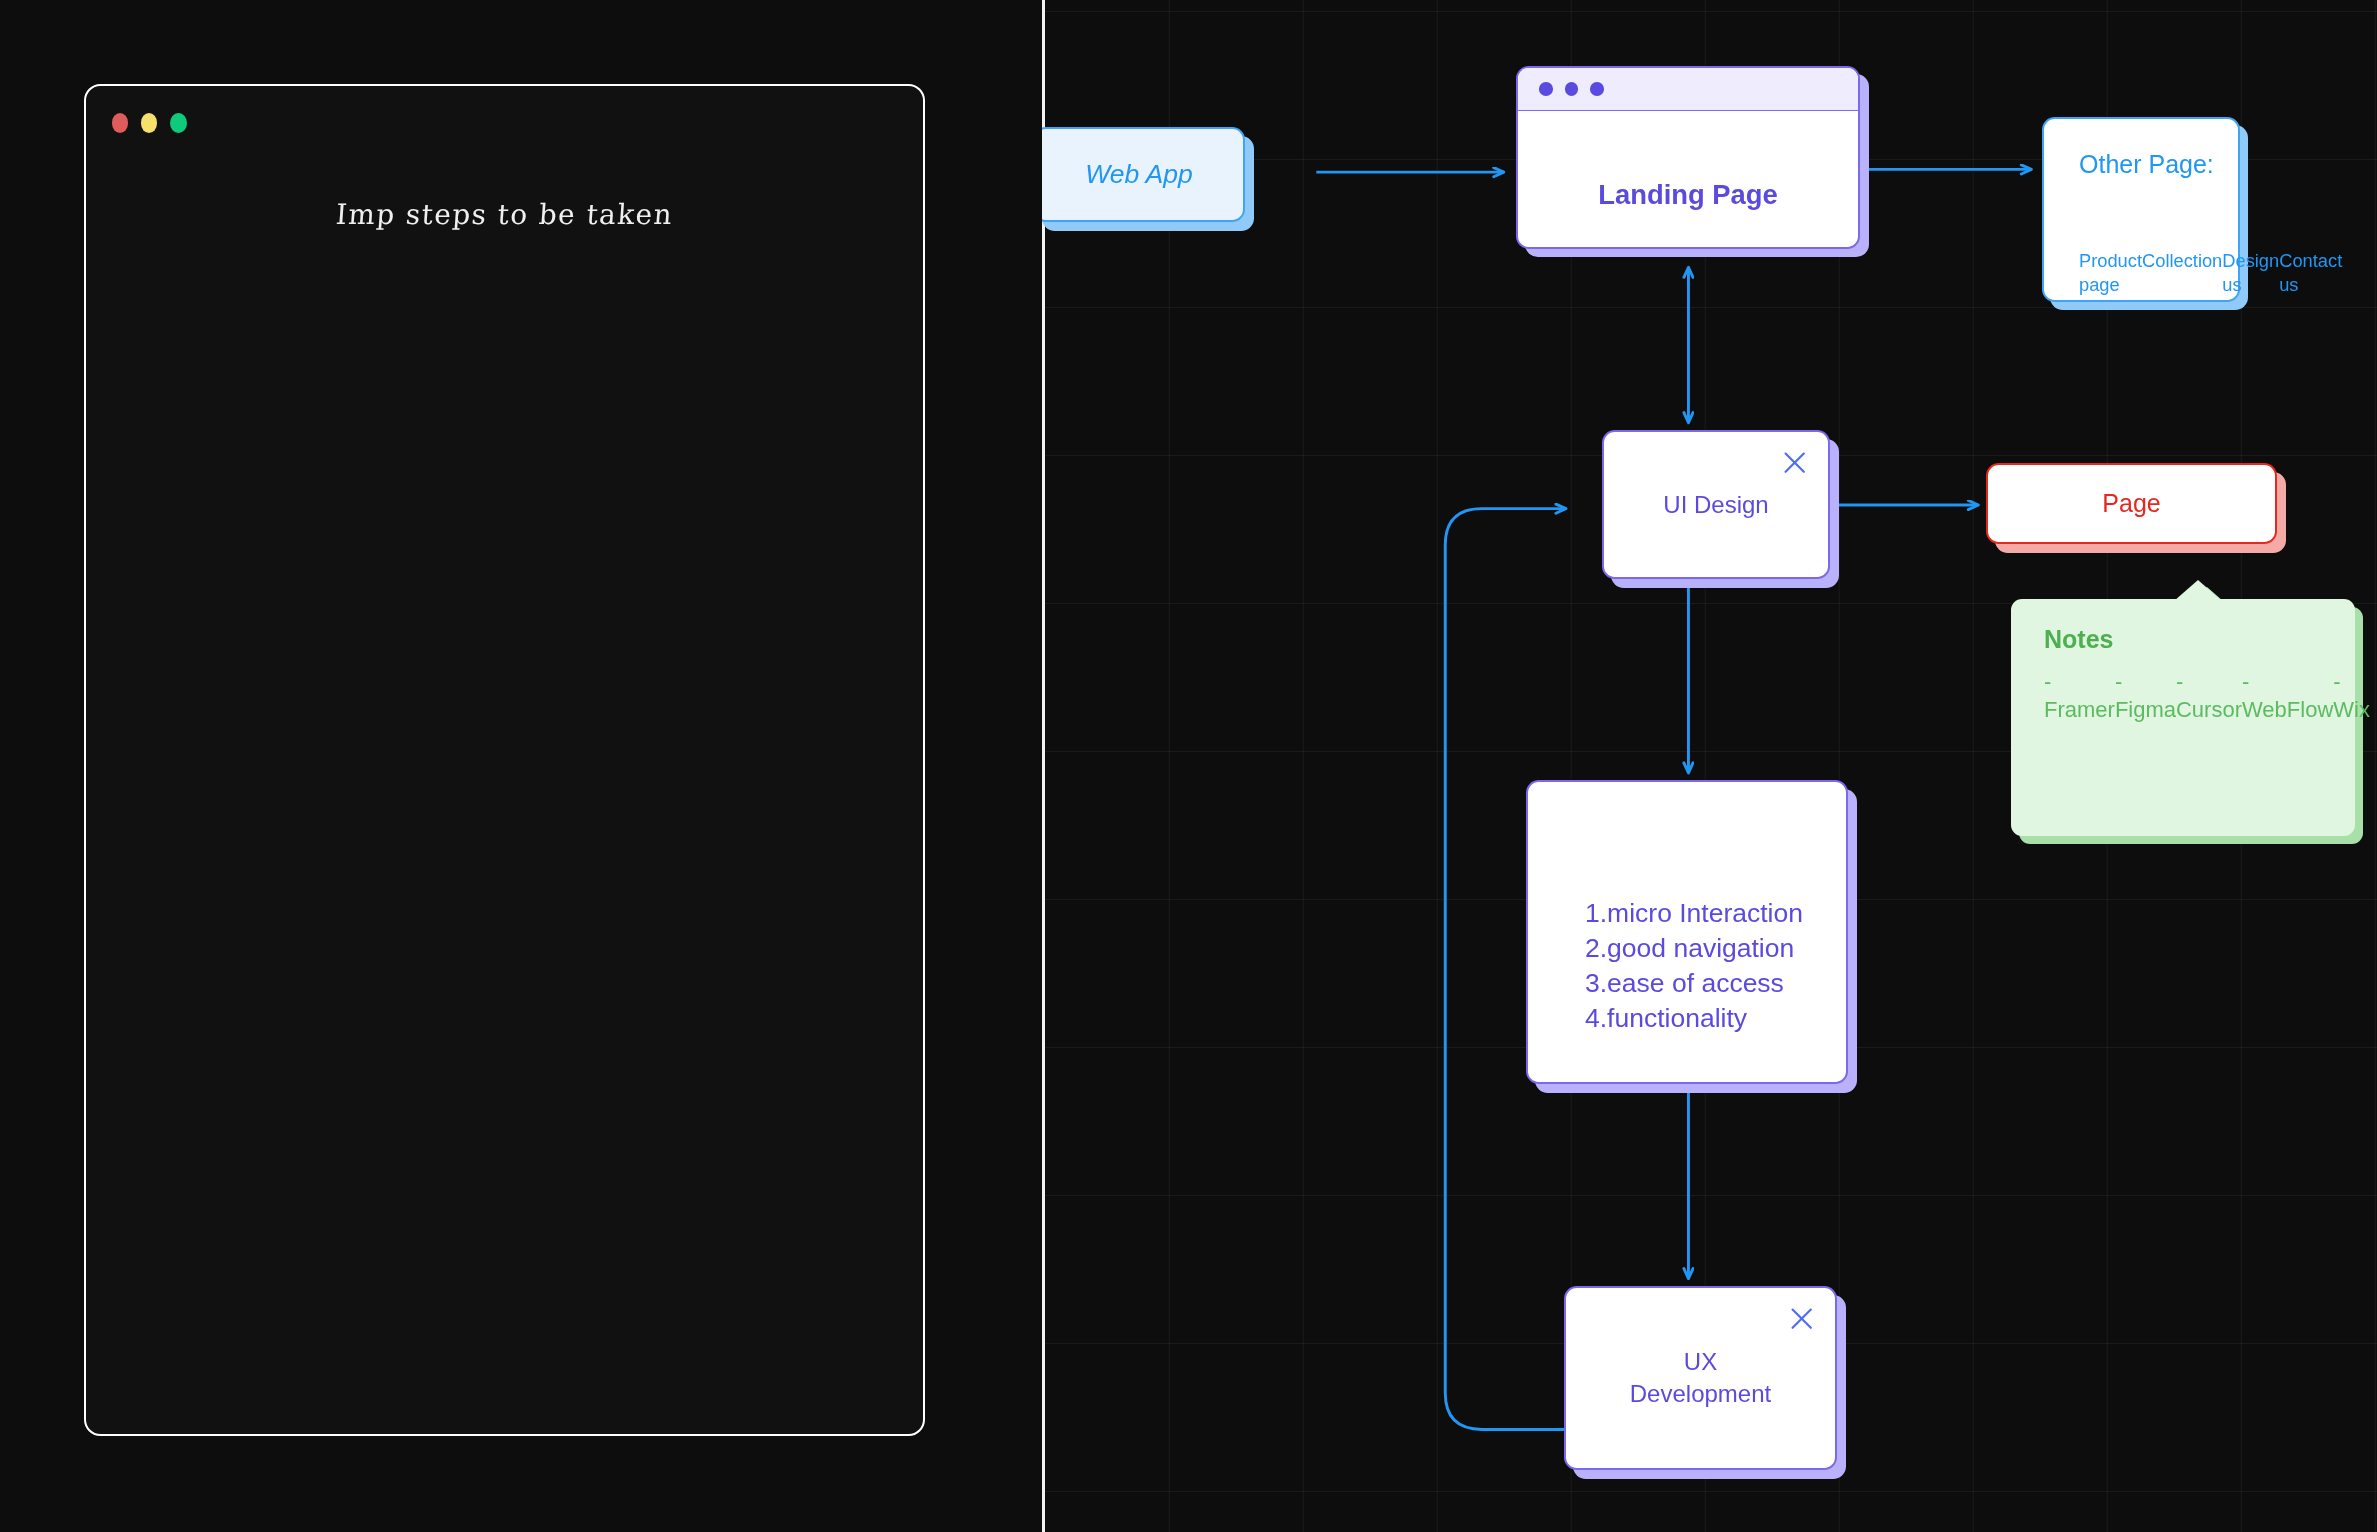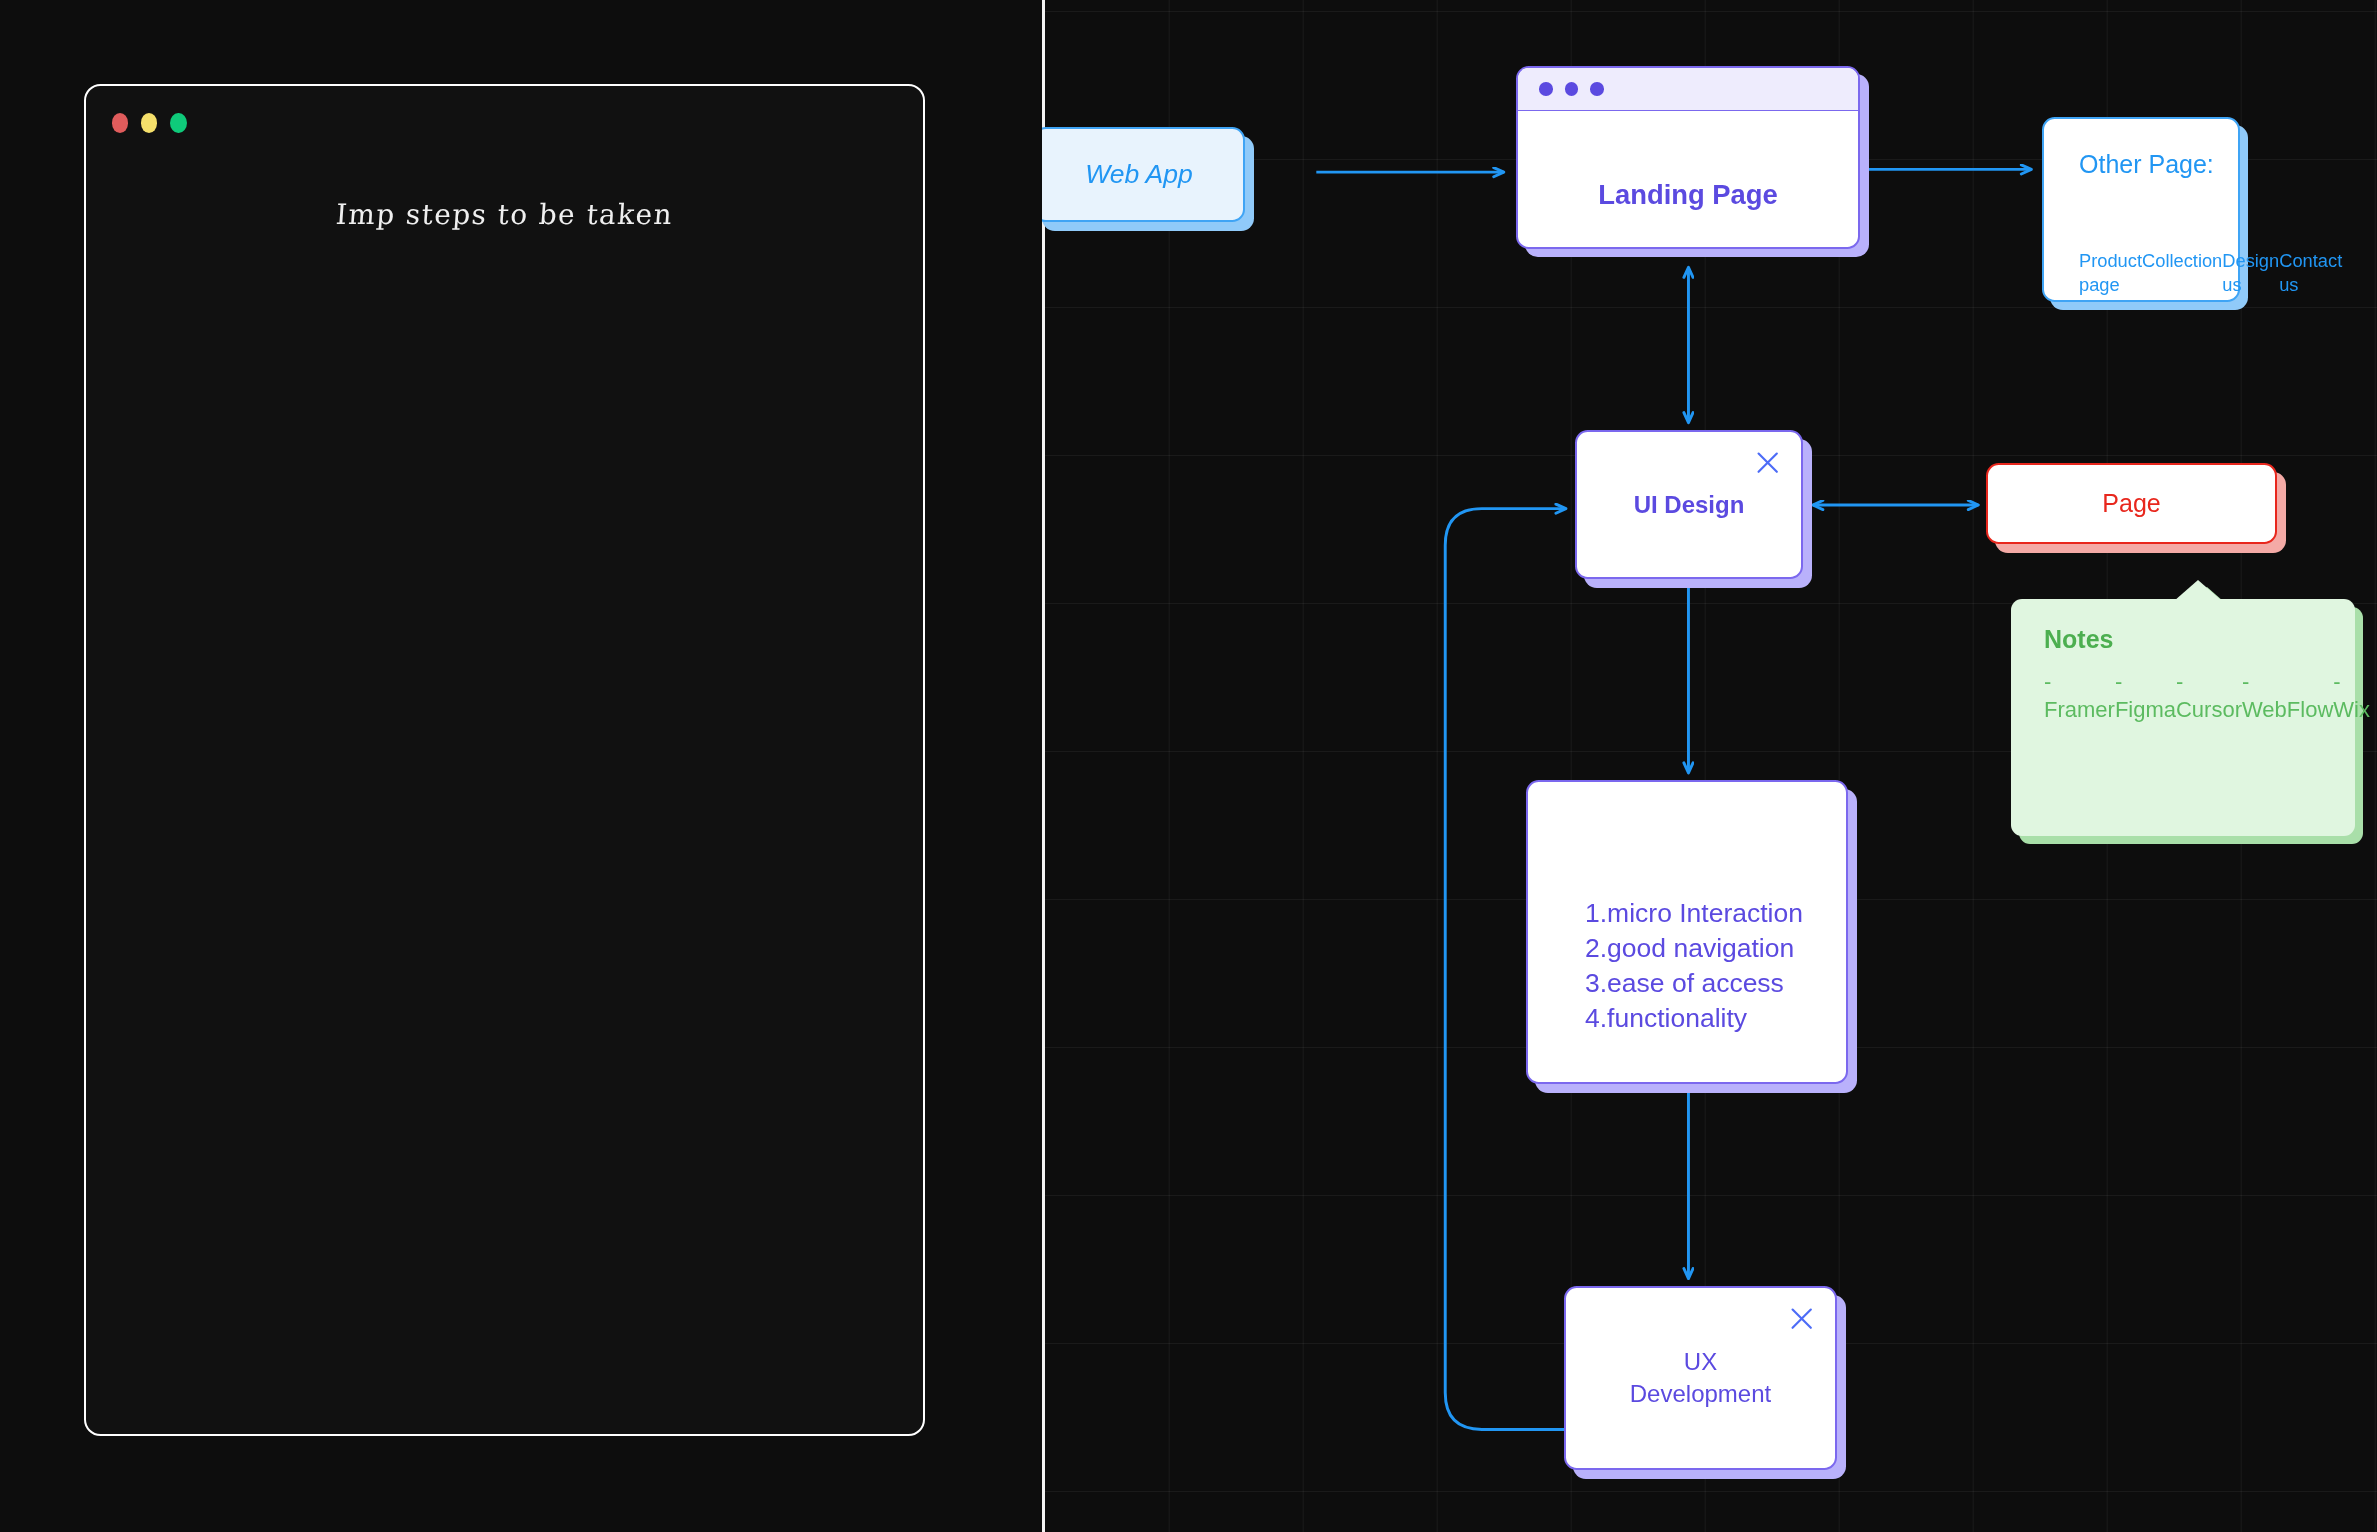--- a/index.html
+++ b/index.html
@@ -96,21 +96,21 @@
   #node-otherpage .shadow-layer { left:8.2px; top:8.2px; width:198px; height:185px; background:#90caf9; }
   #node-otherpage .card {
     border:2.3px solid #3fa4f5; z-index:1;
     justify-content:flex-start; padding:31px 0 0 35px;
   }
   #node-otherpage .op-title { color:#2196f3; font-size:25px; margin-bottom:25.6px; }
   #node-otherpage .op-list { display:flex; flex-direction:row;margin-top:44px; }
   #node-otherpage .op-list li { list-style:none; color:#2196f3; font-size:18.3px; line-height:1.34; }
 
   
-  #node-uidesign { left:533px; top:430px; width:228px; height:149px;font-weight:bold; }
+  #node-uidesign { left:560px; top:430px; width:228px; height:149px; }
   #node-uidesign .shadow-layer { left:9.1px; top:9.1px; width:228px; height:149px; background:#b9b1fb; }
   #node-uidesign .card { border:2.3px solid #7b68ee; align-items:center; z-index:1; }
   #node-uidesign .label { color:#5b4ae0; font-size:24px; }
 
   
   #node-tools { left:944px; top:463px; width:291px; height:81px; }
   #node-tools .shadow-layer { left:9.1px; top:9.1px; width:291px; height:81px; background:#f4aaa6; }
   #node-tools .card { border:2.3px solid #e8271d; align-items:center; z-index:1; }
   #node-tools .label { color:#e8271d; font-size:25px; }
 

